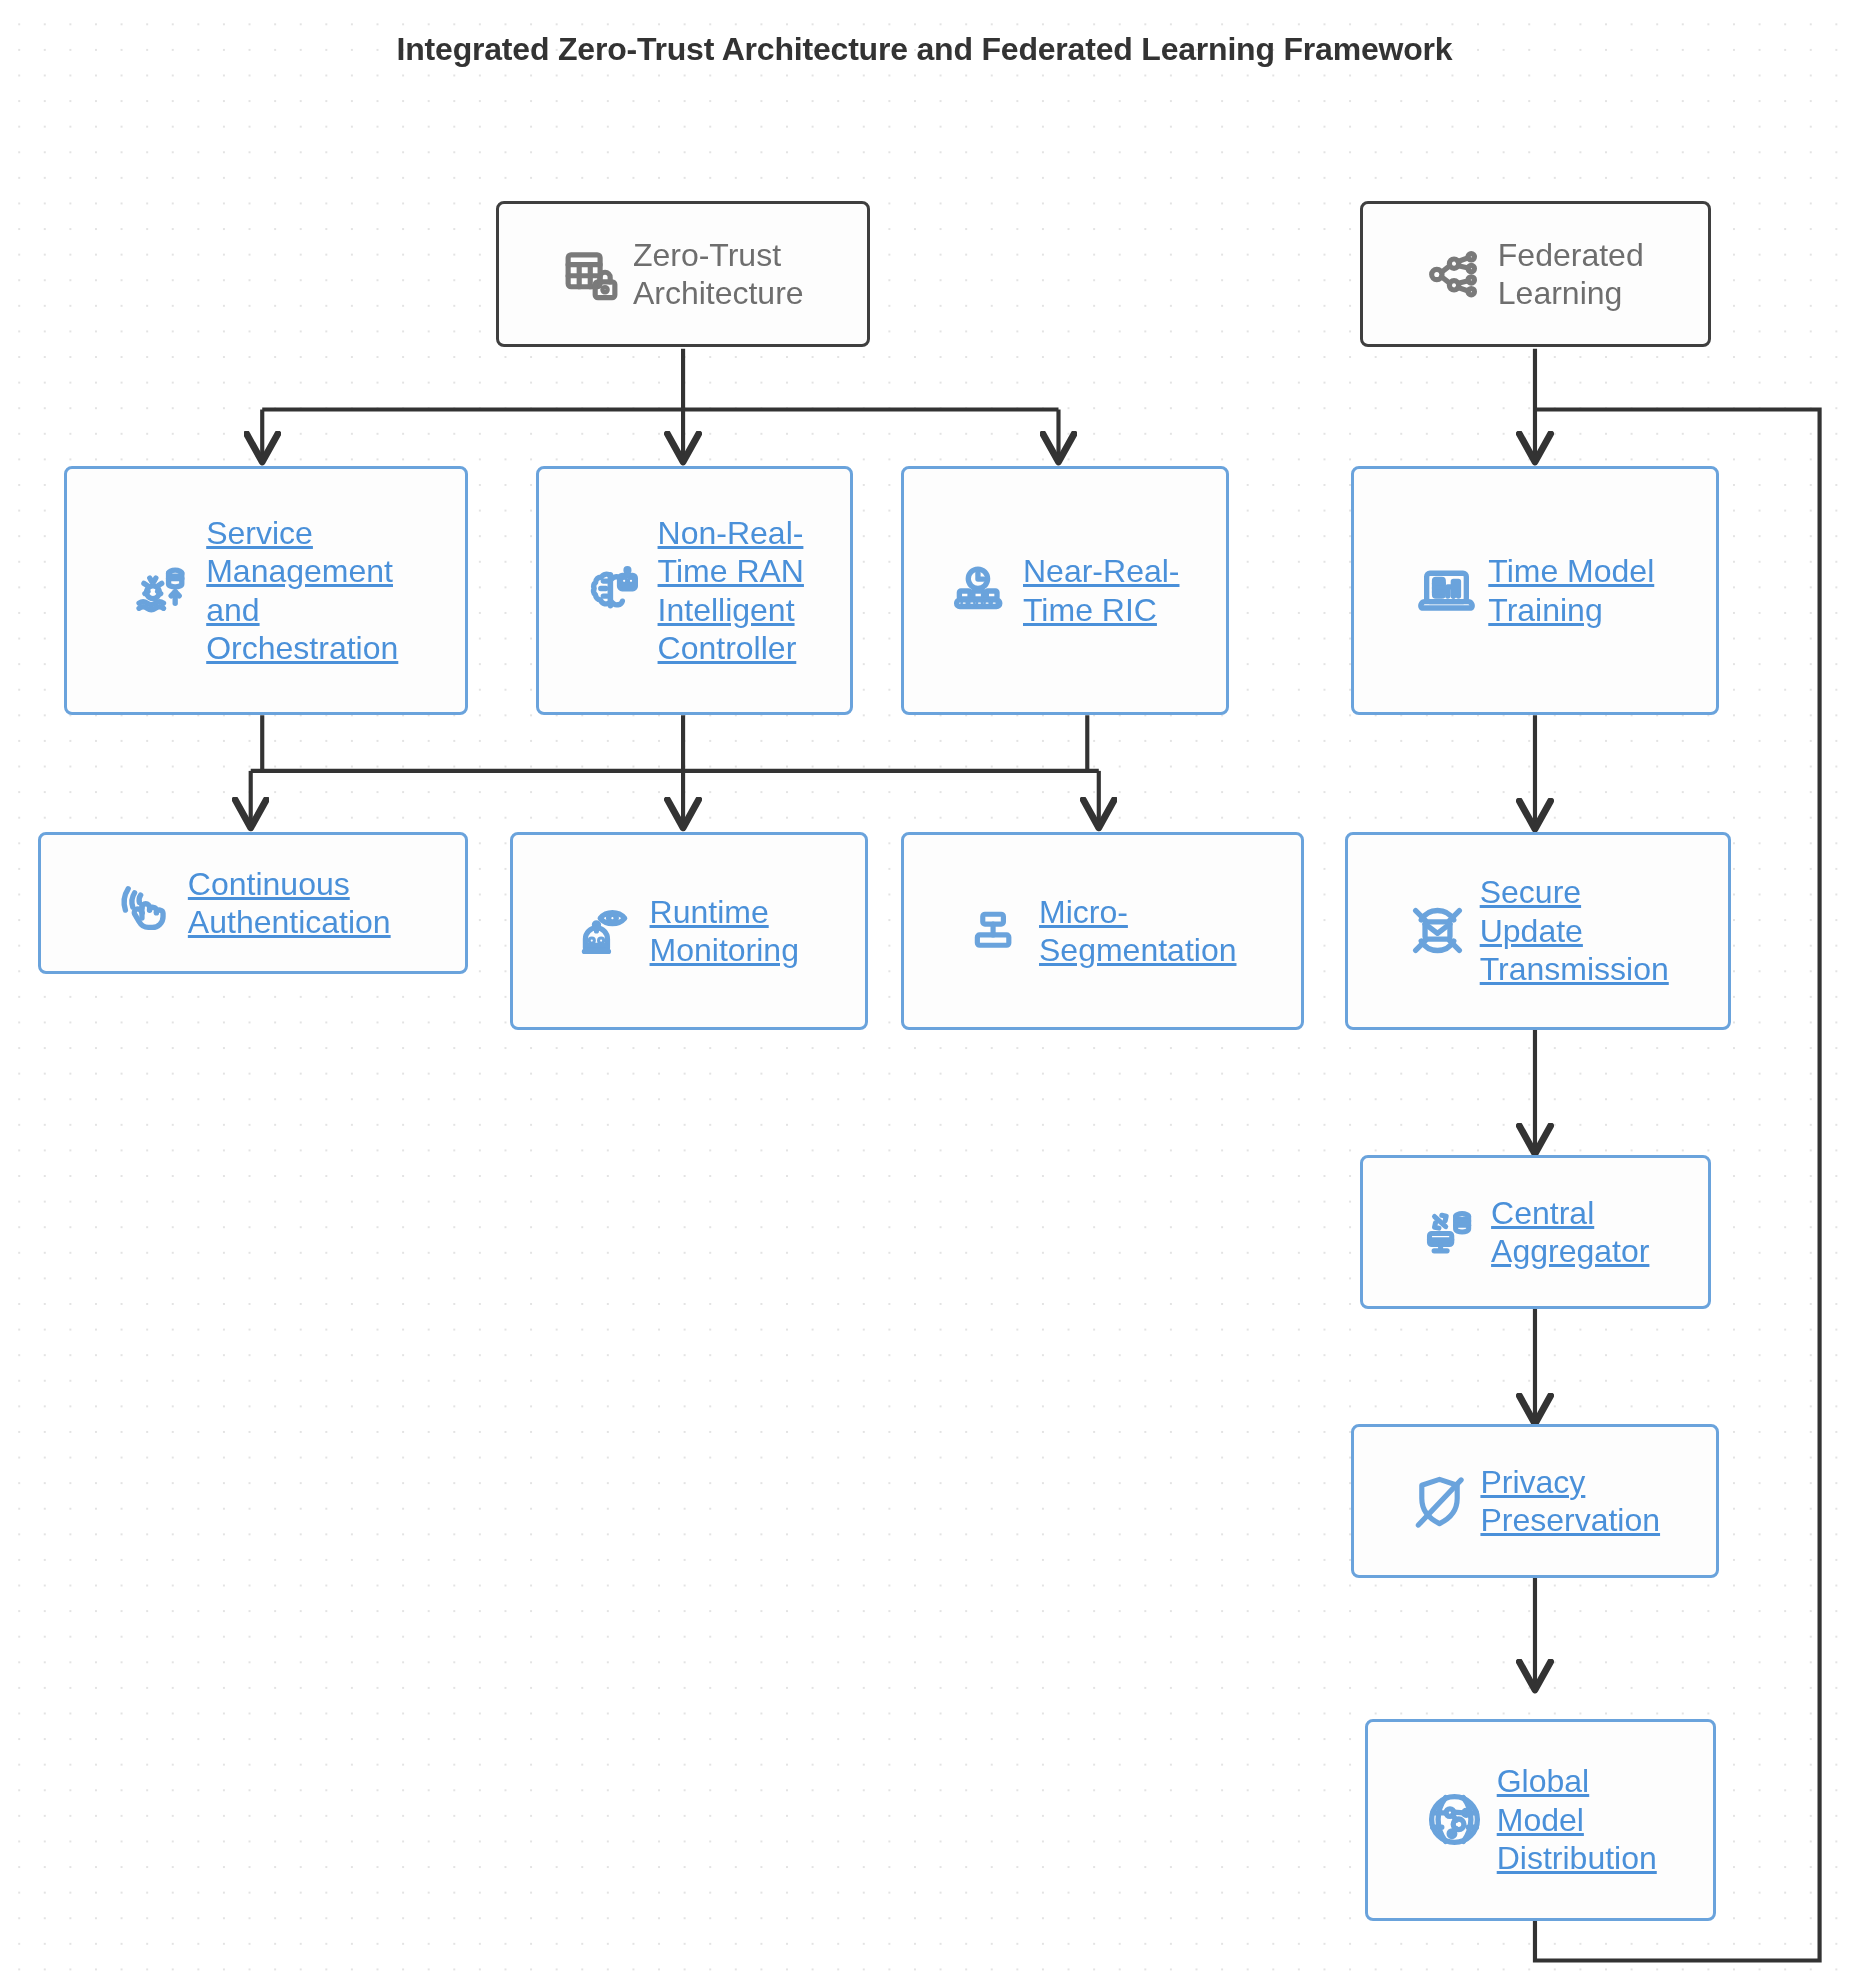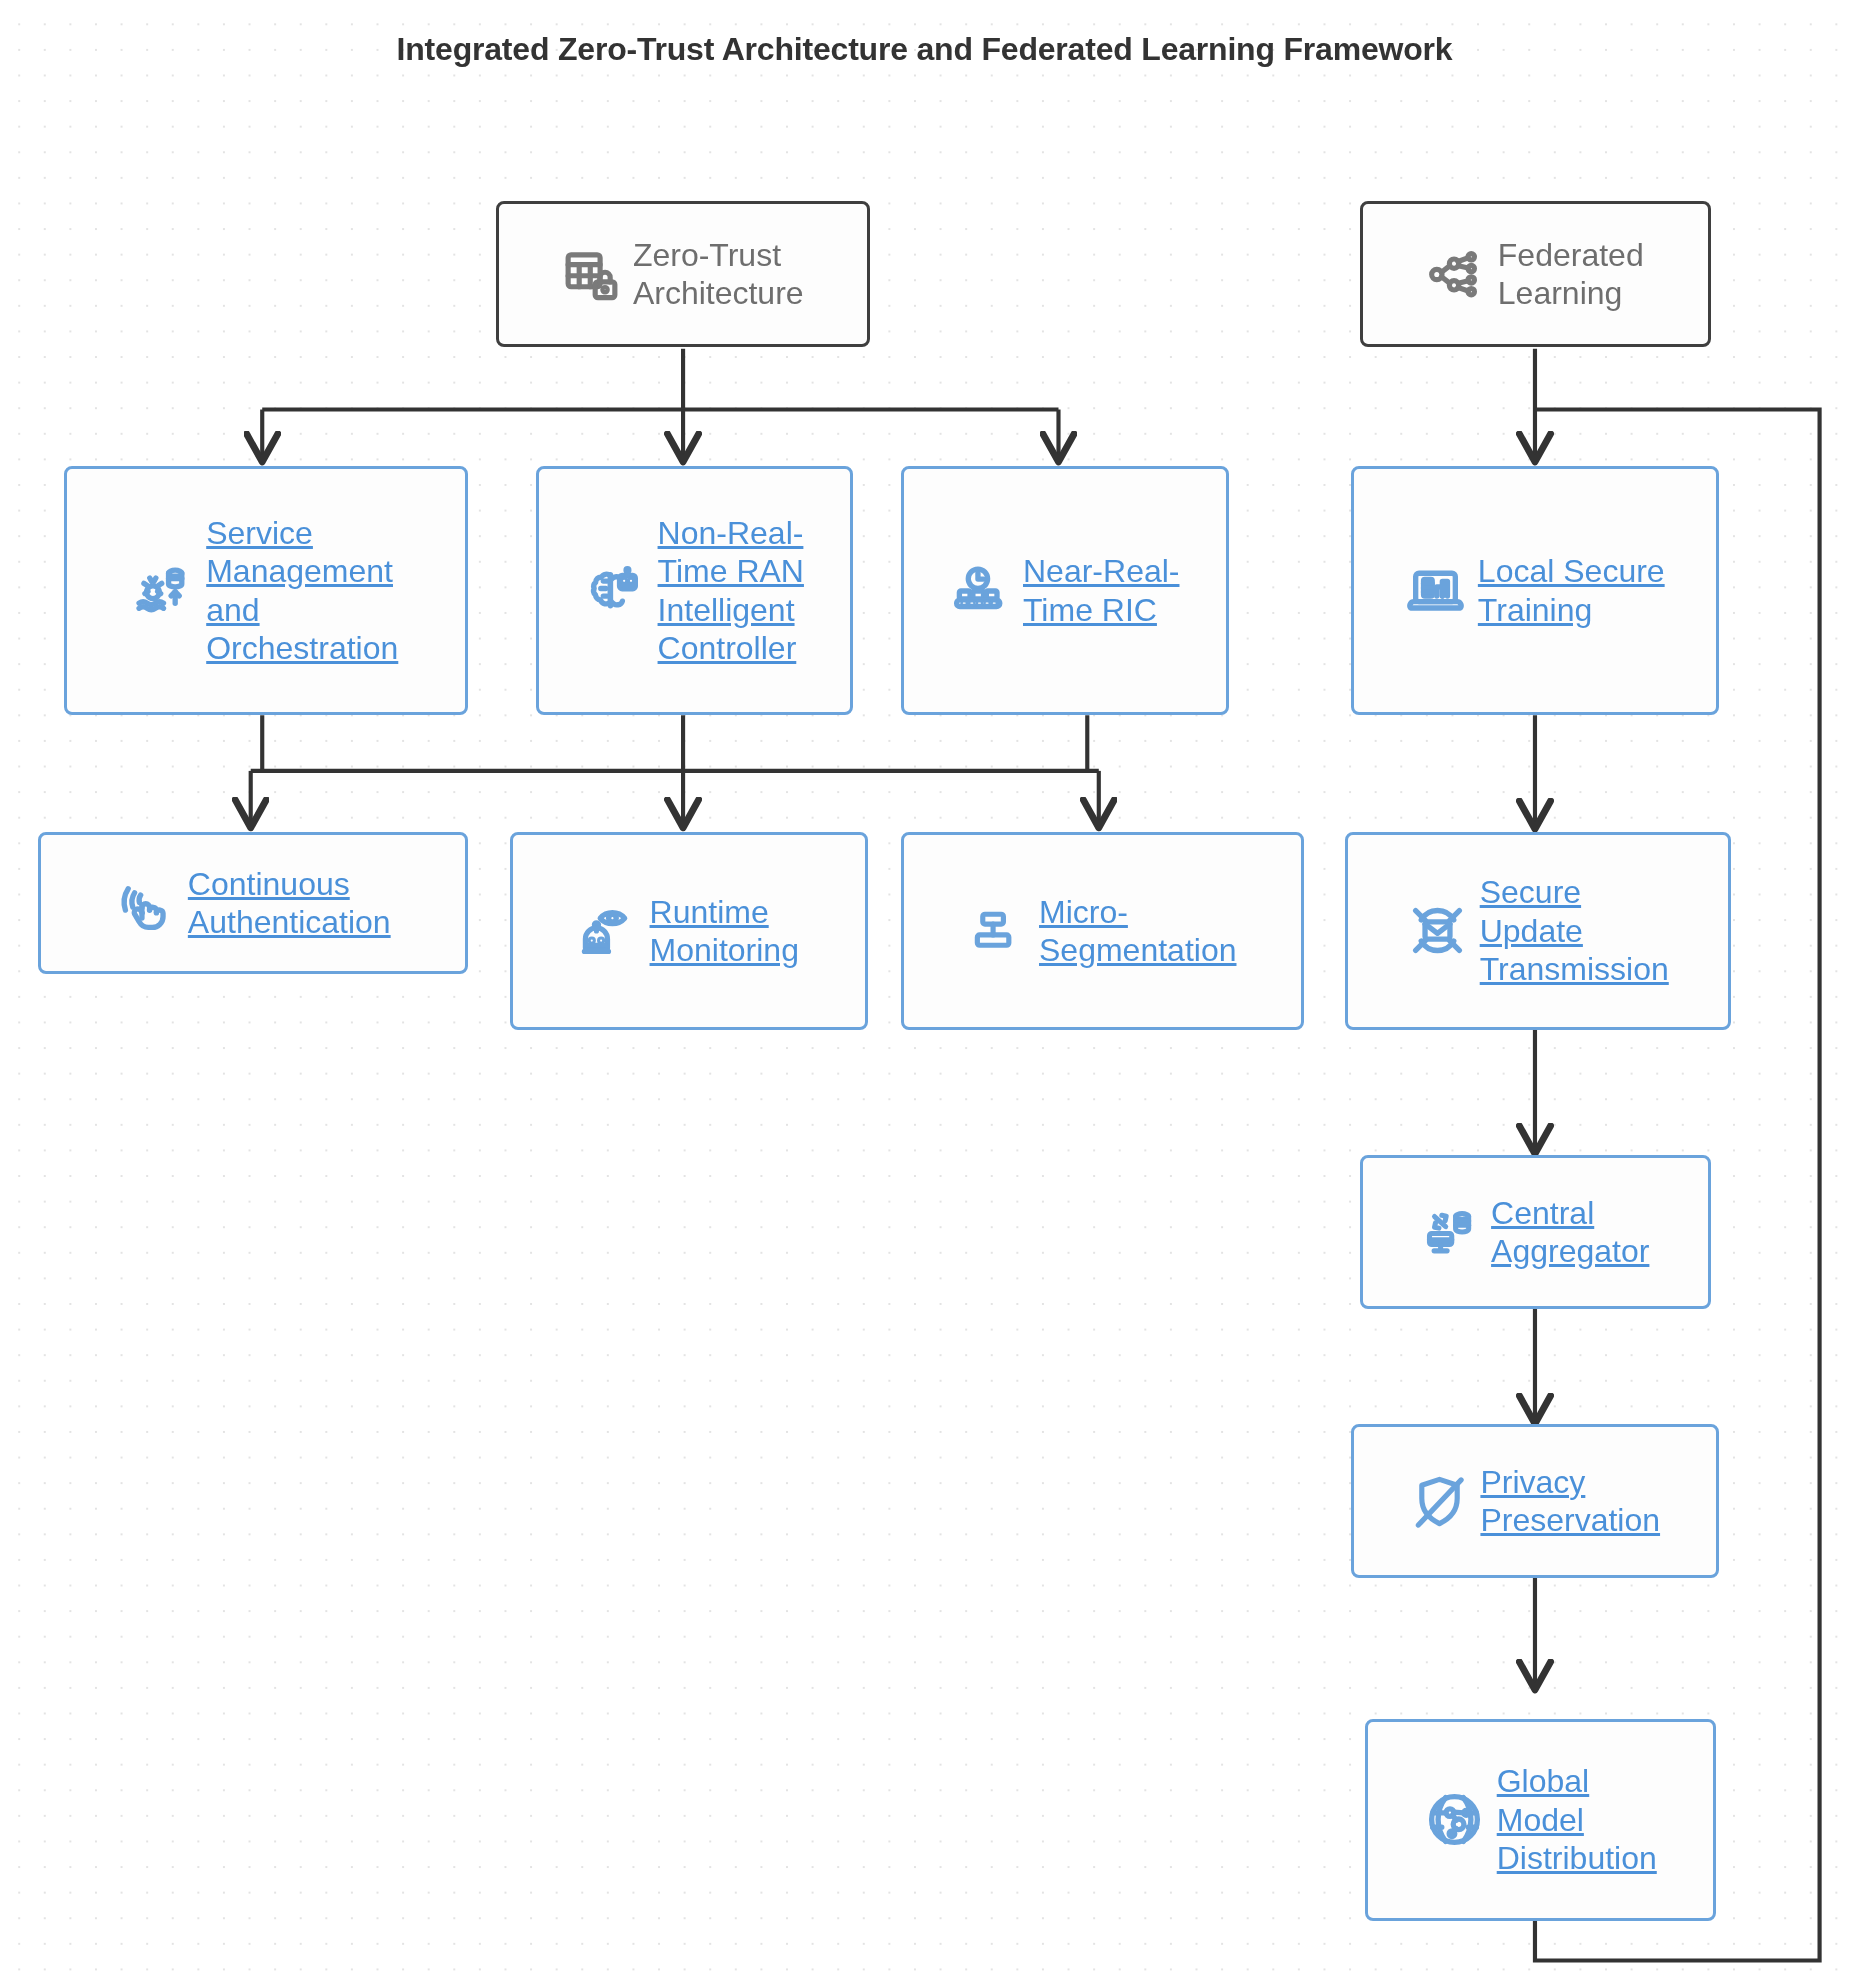--- a/index.html
+++ b/index.html
@@ -224,21 +224,21 @@
       <svg class="ico" width="61" height="61" viewBox="0 0 24 24">
         <rect x="4.2" y="5.2" width="15.6" height="11.2" rx="1.3"></rect>
         <path d="M2.2 18.9 h19.6 a1.6 1.6 0 0 0 -1.5 -2.5 H3.7 a1.6 1.6 0 0 0 -1.5 2.5 z"></path>
         <rect x="7.3" y="7.6" width="3.4" height="6.6" rx="0.5"></rect>
         <line x1="7.3" y1="9.3" x2="10.7" y2="9.3"></line>
         <line x1="7.3" y1="11" x2="10.7" y2="11"></line>
         <line x1="7.3" y1="12.6" x2="10.7" y2="12.6"></line>
         <path d="M12.5 14.2 v-3.6 h2.2 v3.6"></path>
         <path d="M14.7 14.2 v-5.8 h2 v5.8"></path>
       </svg>
-      <div class="lbl">Local Secure
+      <div class="lbl">Time Model
 Training</div>
     </div>
   </div>
 
   <div class="node leaf" style="left:38px; top:832px; width:430px; height:142px;">
     <div class="inner">
       <svg class="ico" width="61" height="61" viewBox="0 0 24 24">
         <path d="M4.1 14.6 a9.8 9.8 0 0 1 1.1 -8.4"></path>
         <path d="M7 13.4 a6.6 6.6 0 0 1 0.7 -5.6"></path>
         <path d="M9.6 11.6 a3.6 3.6 0 0 1 0.5 -2.9"></path>

